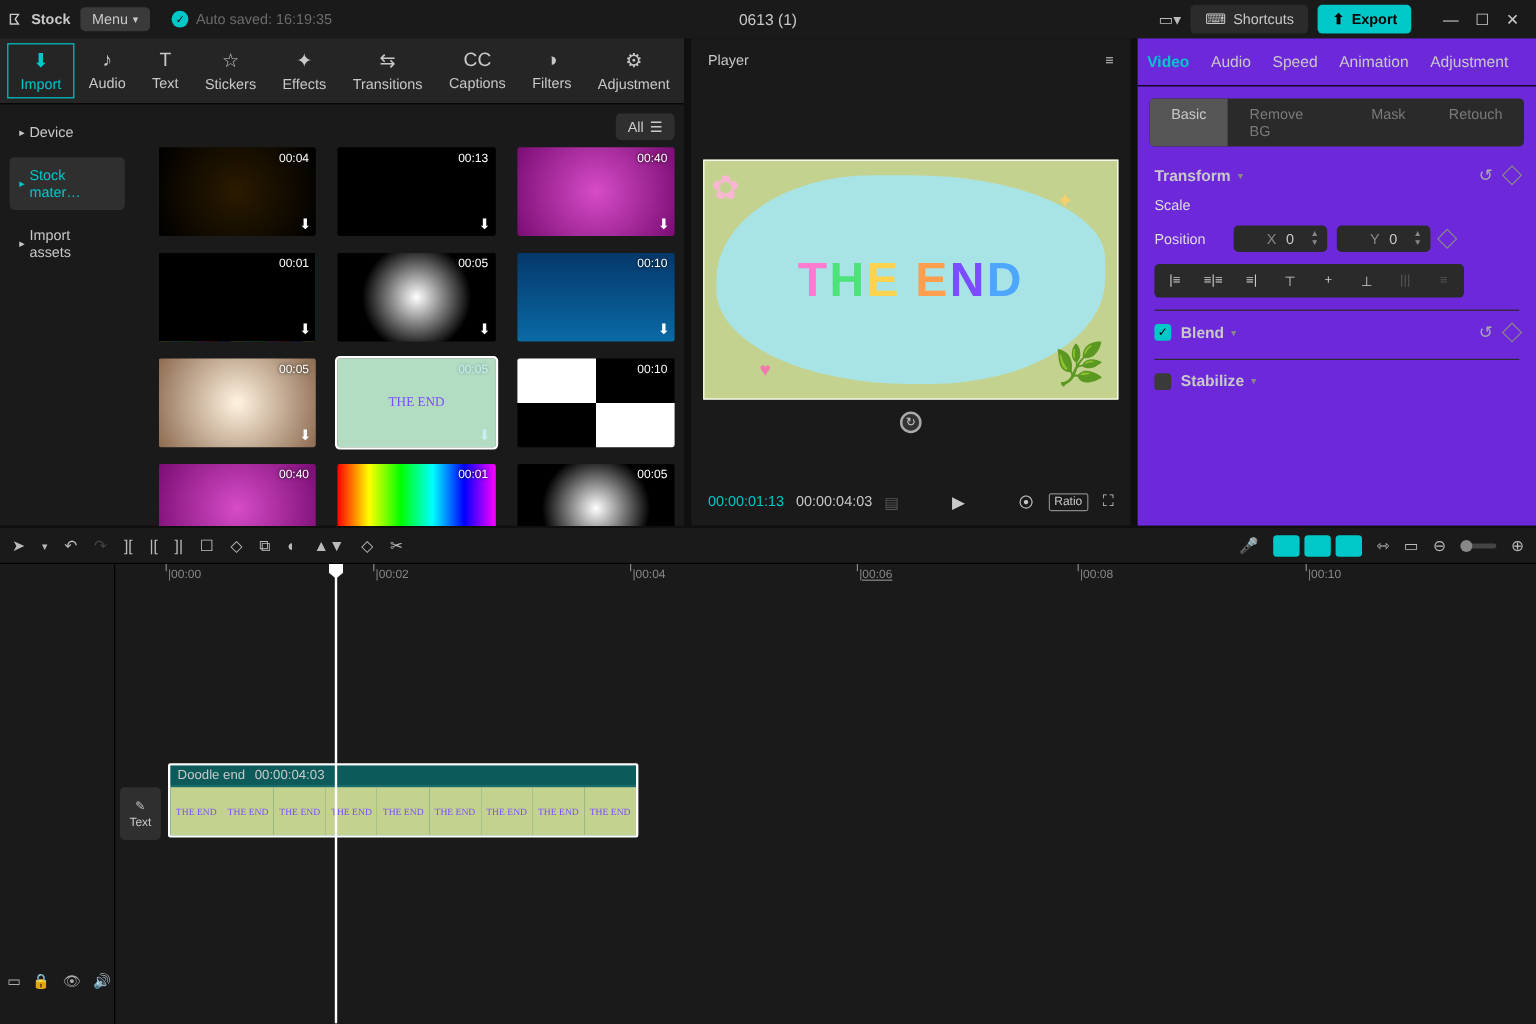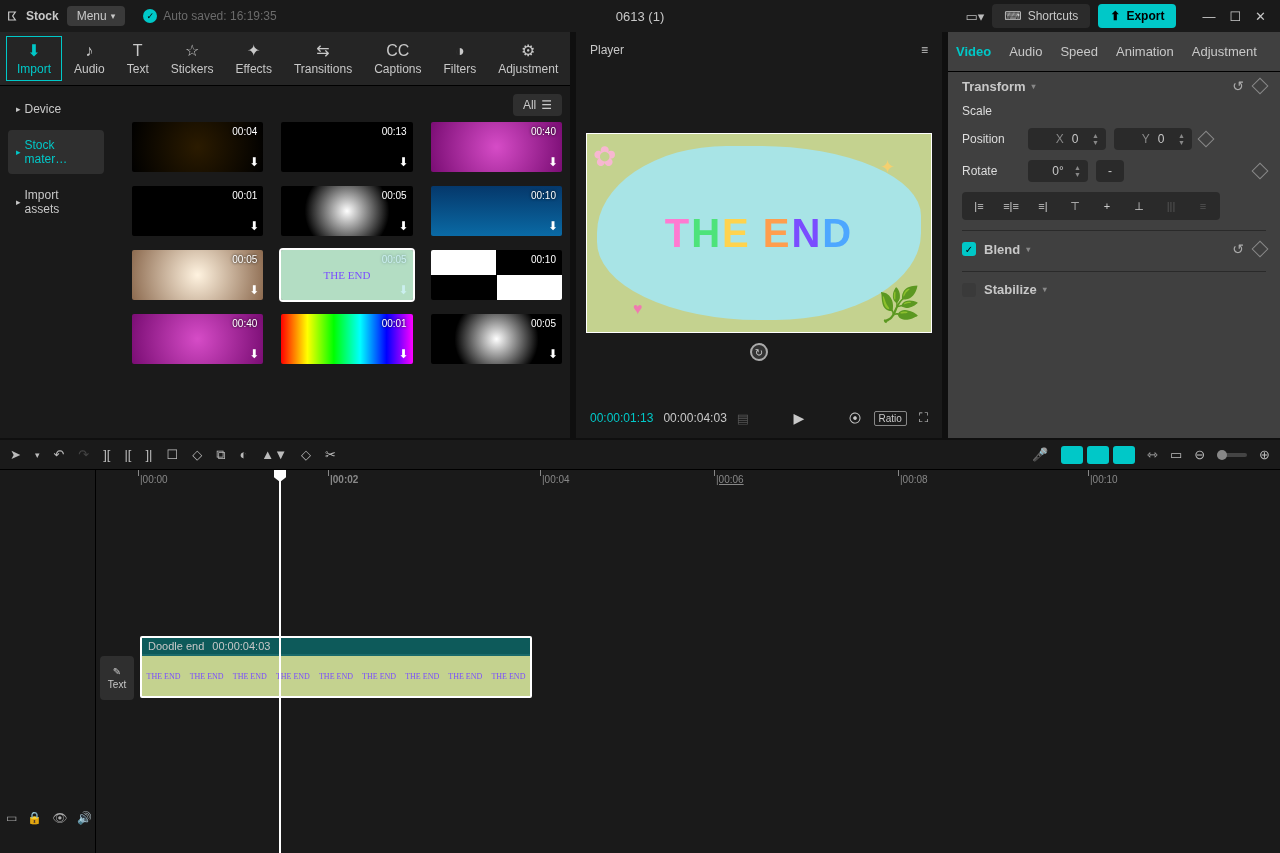--- a/index.html
+++ b/index.html
@@ -29,21 +29,21 @@
 .tool-tab .icon { font-size: 16px; }
 .left-body { display: flex; flex: 1; overflow: hidden; gap: 12px; }
 .cat-side { width: 112px; padding: 8px; display: flex; flex-direction: column; gap: 6px; }
 .cat-item { padding: 8px 8px; border-radius: 4px; cursor: pointer; display: flex; align-items: center; gap: 4px; }
 .cat-item::before { content: "▸"; font-size: 9px; }
 .cat-item.active { background: #2f2f2f; color: #00c8c8; }
 .asset-area { flex: 1; padding: 8px; overflow: auto; text-align: center; }
 .asset-head { display: flex; justify-content: flex-end; margin-bottom: 6px; }
 .all-btn { background: #2f2f2f; border-radius: 4px; padding: 4px 10px; display: flex; align-items: center; gap: 5px; cursor: pointer; }
 .asset-grid { display: grid; grid-template-columns: repeat(3, 1fr); gap: 14px 18px; }
-.asset-cell { position: relative; height: 50px; border-radius: 2px; background: #000; overflow: hidden; }
+.asset-cell { position: relative; height: 74px; border-radius: 2px; background: #000; overflow: hidden; }
 .asset-cell.selected { outline: 2px solid #fff; }
 .asset-dur { position: absolute; top: 4px; right: 6px; font-size: 10px; color: #fff; text-shadow: 0 0 3px #000; }
 .asset-dl { position: absolute; bottom: 3px; right: 4px; font-size: 12px; color: #fff; cursor: pointer; }
 
 
 .player { flex: 1; background: #1a1a1a; margin-left: 6px; display: flex; flex-direction: column; }
 .player-head { height: 36px; display: flex; align-items: center; padding: 0 14px; justify-content: space-between; }
 .player-body { flex: 1; display: flex; align-items: center; justify-content: center; padding: 10px; }
 .canvas-wrap { position: relative; }
 .canvas { width: 346px; height: 200px; background: #c4d28f; border: 1px solid #fff; position: relative; overflow: hidden; display:flex; align-items:center; justify-content:center;}
@@ -52,21 +52,21 @@
 .doodle-txt span:nth-child(1){color:#ff7ad1}.doodle-txt span:nth-child(2){color:#4de37a}.doodle-txt span:nth-child(3){color:#ffd34d}.doodle-txt span:nth-child(4){color:#ff9e4d}.doodle-txt span:nth-child(5){color:#7a4dff}.doodle-txt span:nth-child(6){color:#4da7ff}.doodle-txt span:nth-child(7){color:#ff4dcf}
 .rot-handle { position: absolute; bottom: -28px; left: 50%; transform: translateX(-50%); width: 18px; height: 18px; border-radius: 50%; background: #333; border:2px solid #aaa; display:flex; align-items:center; justify-content:center; font-size:10px; }
 .player-foot { height: 40px; display: flex; align-items: center; padding: 0 14px; gap: 10px; }
 .time-cur { color: #00c8c8; }
 .play-ctrl { margin: 0 auto; font-size: 14px; cursor: pointer; }
 .pf-right { display: flex; gap: 12px; align-items: center; }
 .pf-icon { cursor: pointer; font-size: 13px; }
 .ratio-badge { border:1px solid #888; padding:1px 4px; font-size:10px; border-radius:2px;}
 
 
-.right { width: 332px; background: #404040; margin-left: 6px; display: flex; flex-direction: column; }
+.right { width: 332px; background: #6d28d9; margin-left: 6px; display: flex; flex-direction: column; }
 .r-tabs { display: flex; padding: 0 8px; height: 40px; align-items: center; gap: 18px; border-bottom: 1px solid #000; overflow:hidden;}
 .r-tab { cursor: pointer; color:#c8c8c8; font-size:13px;}
 .r-tab.active { color: #00c8c8; font-weight: 600; }
 .subtabs { display: flex; padding: 10px; }
 .subtabs-inner{ display:flex; background:#2a2a2a; border-radius:4px; overflow:hidden;}
 .subtab { padding: 6px 18px; cursor: pointer; font-size:12px;}
 .subtab.active { background: #555; }
 .subtab.dim { color:#7a7a7a; }
 .sect { padding: 6px 14px 12px; }
 .sect-head { display: flex; align-items: center; justify-content: space-between; margin-bottom: 10px; }
@@ -298,20 +298,28 @@
   </div>
 
   <div class="right">
     <div class="r-tabs" id="r-tabs">
         <span class="r-tab active">Video</span>
         <span class="r-tab">Audio</span>
         <span class="r-tab">Speed</span>
         <span class="r-tab">Animation</span>
         <span class="r-tab">Adjustment</span>
       </div>
+    <div class="subtabs">
+        <div class="subtabs-inner" id="subtabs">
+          <span class="subtab active">Basic</span>
+          <span class="subtab dim">Remove BG</span>
+          <span class="subtab dim">Mask</span>
+          <span class="subtab dim">Retouch</span>
+        </div>
+      </div>
 
     <div class="sect">
       <div class="sect-head">
         <div class="sect-title">Transform</div>
         <div style="display:flex;gap:10px;align-items:center">
           <span class="reset-icn">↺</span>
           <div class="diamond"></div>
         </div>
       </div>
 
@@ -334,35 +342,20 @@
           <span style="color:#888;margin-right:8px">Y</span>
           <span>0</span>
           <div class="step-btns">
               <span>▲</span>
               <span>▼</span>
             </div>
         </div>
         <div class="diamond"></div>
       </div>
 
-      <div class="row">
-        <div class="lbl">Rotate</div>
-        <div class="numfield">
-          <span>0°</span>
-          <div class="step-btns">
-              <span>▲</span>
-              <span>▼</span>
-            </div>
-        </div>
-        <div class="numfield" style="min-width:28px">
-            <span>-</span>
-          </div>
-        <div style="flex:1"></div>
-        <div class="diamond"></div>
-      </div>
 
       <div class="row">
         <div class="align-row">
           <div class="align-btn">|≡</div>
           <div class="align-btn">≡|≡</div>
           <div class="align-btn">≡|</div>
           <div class="align-btn">⊤</div>
           <div class="align-btn">+</div>
           <div class="align-btn">⊥</div>
           <div class="align-btn dim">|||</div>
@@ -430,22 +423,22 @@
       <div class="gutter-bottom">
         <span class="gutter-icn">▭</span>
         <span class="gutter-icn">🔒</span>
         <span class="gutter-icn">👁</span>
         <span class="gutter-icn">🔊</span>
       </div>
     </div>
     <div class="tl-tracks">
       <div class="ruler" id="ruler">
           <span class="ruler-mark" style="left: 44px;">|00:00</span>
-          <span class="ruler-mark" style="left: 234px; font-weight: bold;">|00:02</span>
-          <span class="ruler-mark" style="left: 446px;">|00:04</span>
+          <span class="ruler-mark" style="left: 217px;">|00:02</span>
+          <span class="ruler-mark" style="left: 431px;">|00:04</span>
           <span class="ruler-mark" style="left: 620px; text-decoration: underline;">|00:06</span>
           <span class="ruler-mark" style="left: 804px;">|00:08</span>
           <span class="ruler-mark" style="left: 994px;">|00:10</span>
         </div>
       <div class="cover-btn">
         <span>✎</span>
         <span>Text</span>
       </div>
       <div class="clip">
         <div class="clip-hdr">

